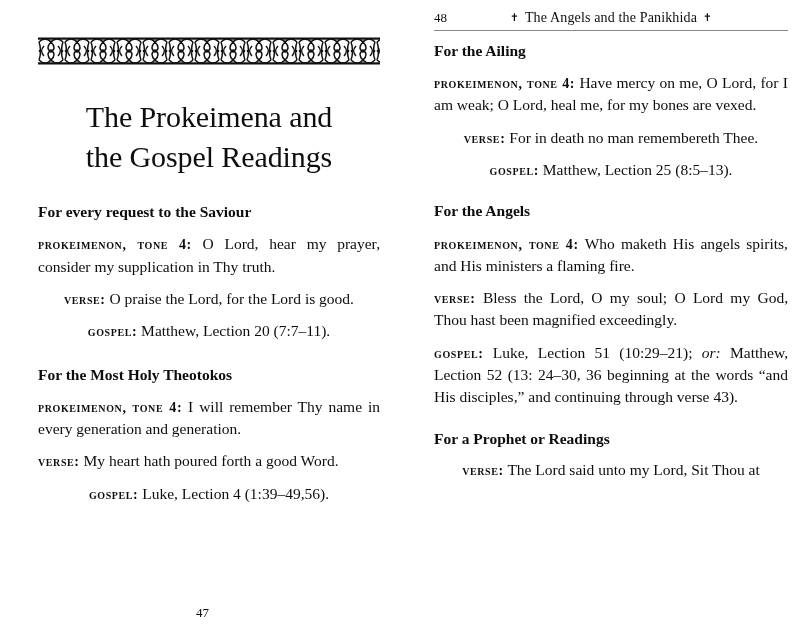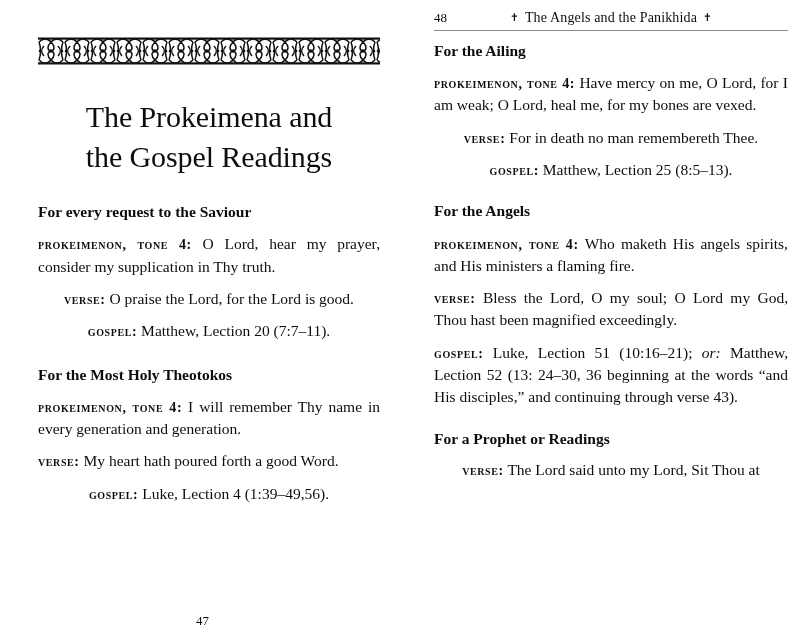--- a/index.html
+++ b/index.html
@@ -115,21 +115,21 @@
     font-variant: small-caps;
     font-weight: bold;
     letter-spacing: 0.6px;
     font-size: 14px;
   }
   .it { font-style: italic; }
 
   
   .folio-foot {
     position: absolute;
-    bottom: 10px;
+    bottom: 18px;
     left: 0;
     width: 405px;
     text-align: center;
     font-size: 13px;
     margin-top: 48px;
   }
 </style>
 </head>
 <body>
 
@@ -236,21 +236,21 @@
     <p class="entry first">
       <span class="label">prokeimenon, tone 4:</span>
       <span>Who maketh His angels spirits, and His ministers a flaming fire.</span>
     </p>
     <p class="entry">
       <span class="label">verse:</span>
       <span>Bless the Lord, O my soul; O Lord my God, Thou hast been magnified exceedingly.</span>
     </p>
     <p class="entry">
       <span class="label">gospel:</span>
-      <span>Luke, Lection 51 (10:16–21); </span><span class="it">or:</span><span> Matthew, Lection 52 (13: 24–30, 36 beginning at the words “and His disciples,” and continuing through verse 43).</span>
+      <span>Luke, Lection 51 (10:29–21); </span><span class="it">or:</span><span> Matthew, Lection 52 (13: 24–30, 36 beginning at the words “and His disciples,” and continuing through verse 43).</span>
     </p>
 
     <h2 class="section-heading sec-gap-r">For a Prophet or Readings</h2>
 
     <p class="entry last-line">
       <span class="label">verse:</span>
       <span>The Lord said unto my Lord, Sit Thou at</span>
     </p>
 
   </div>

